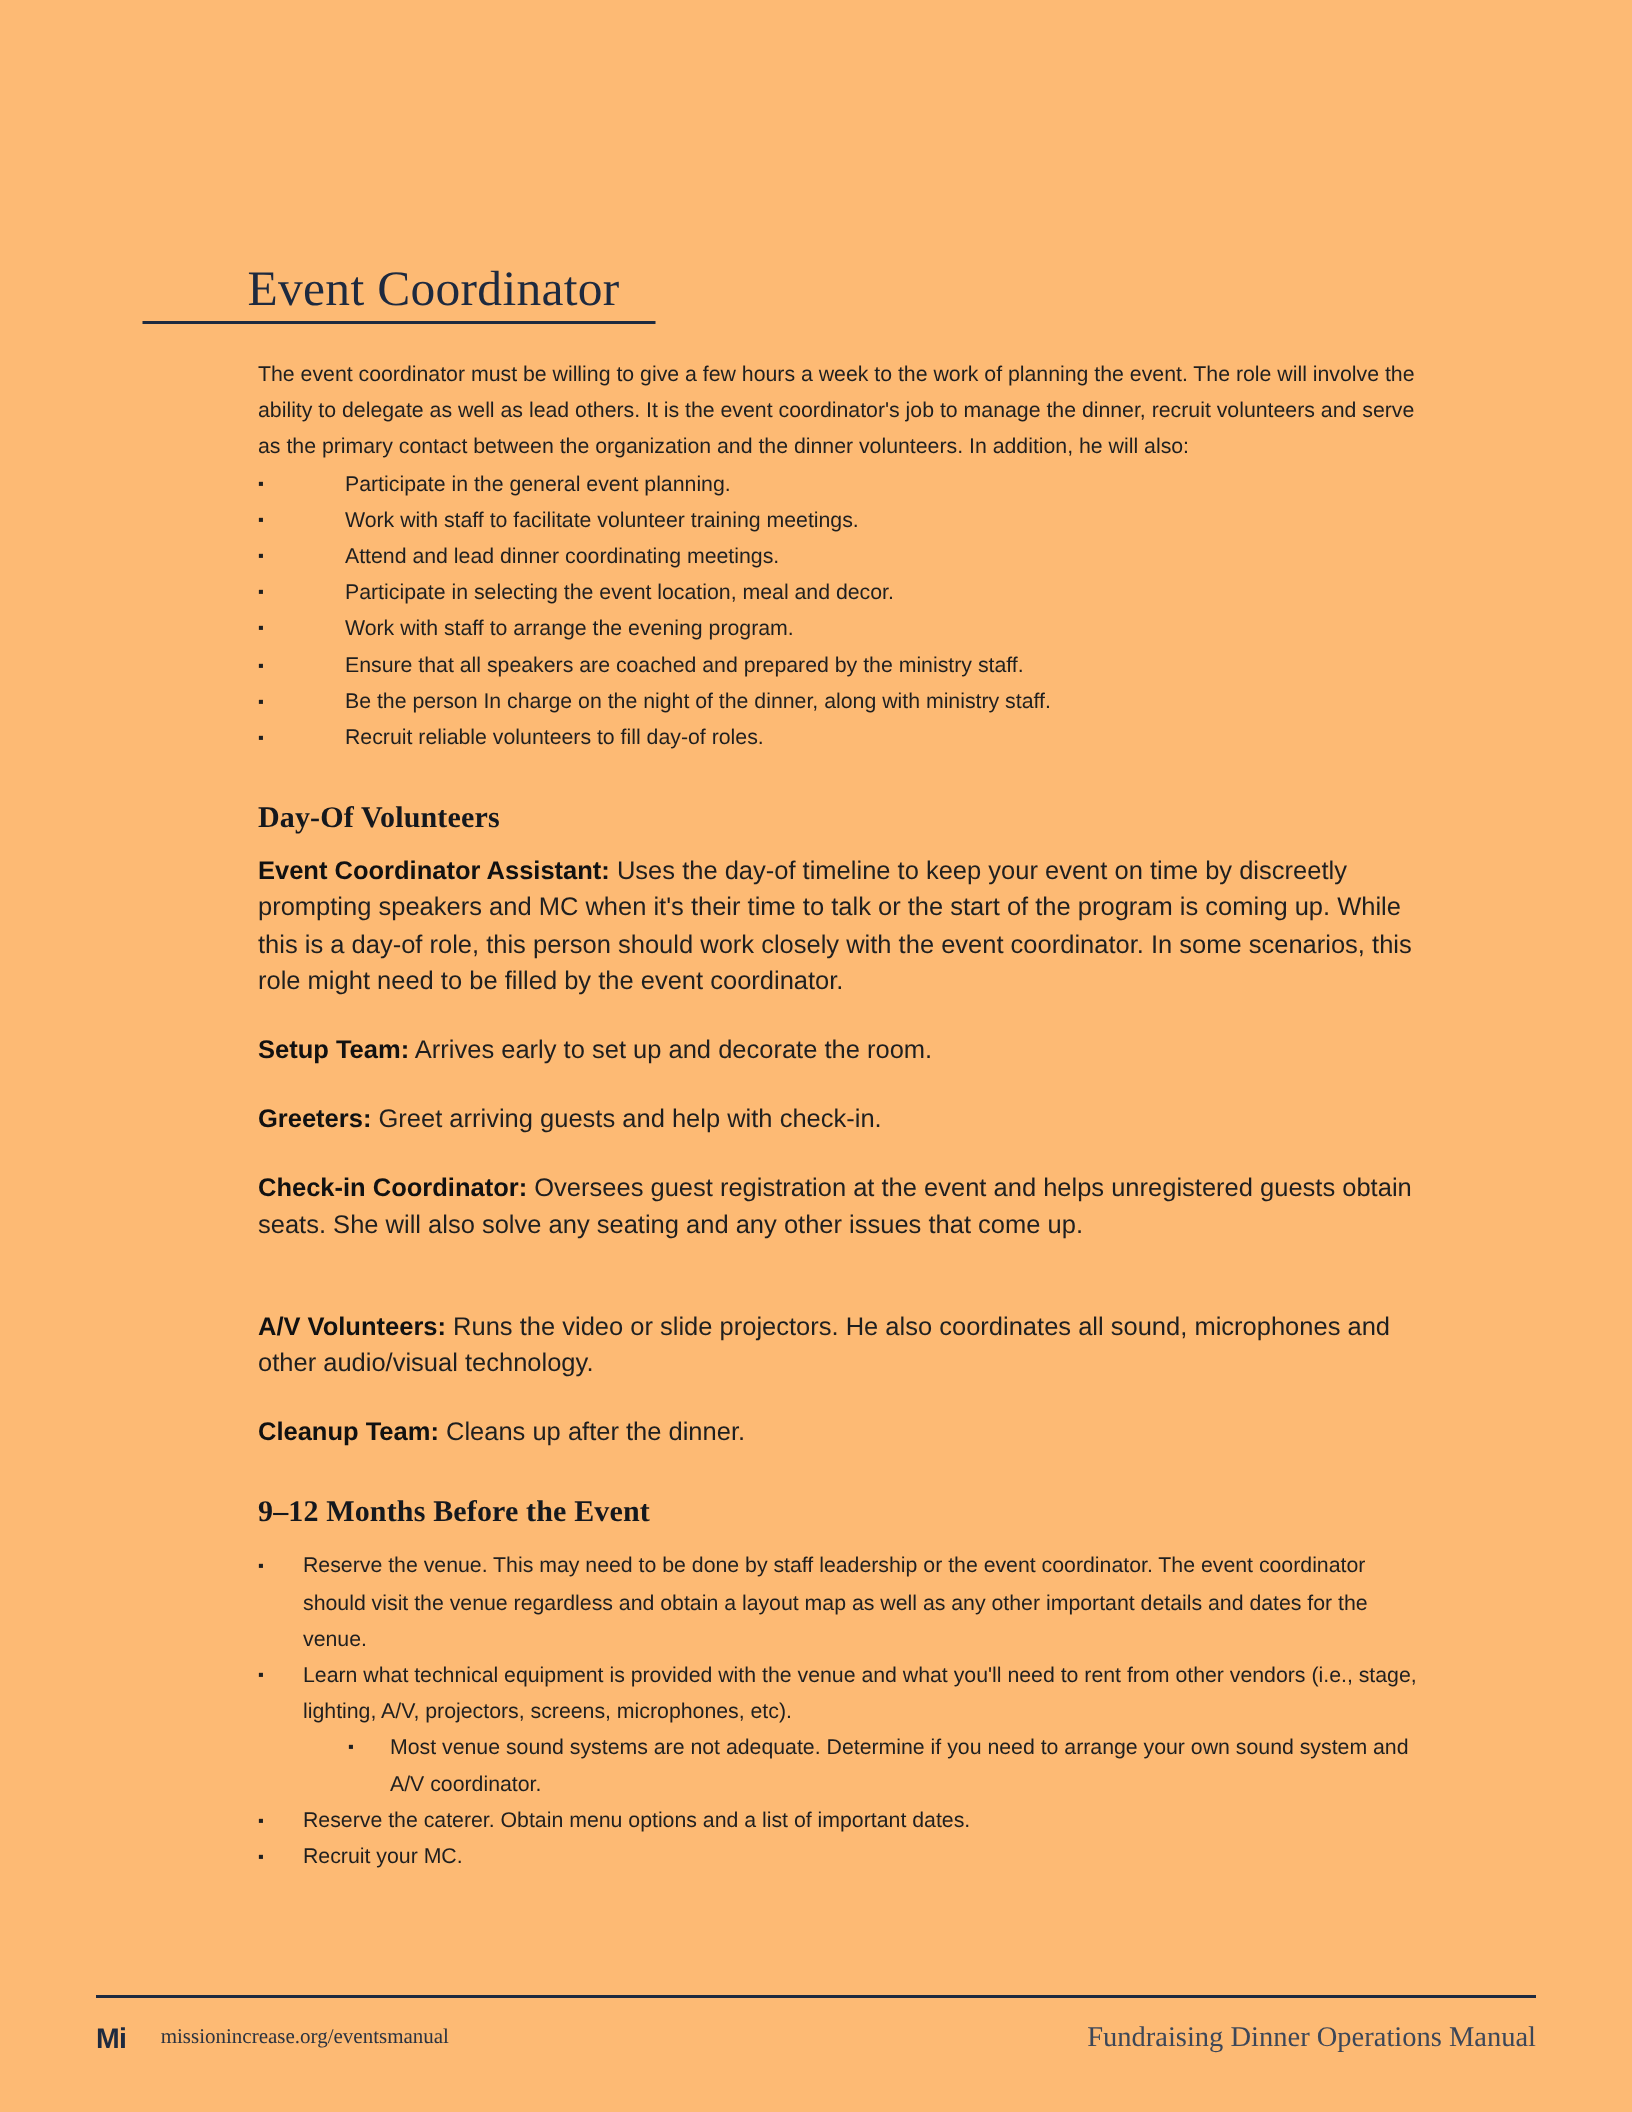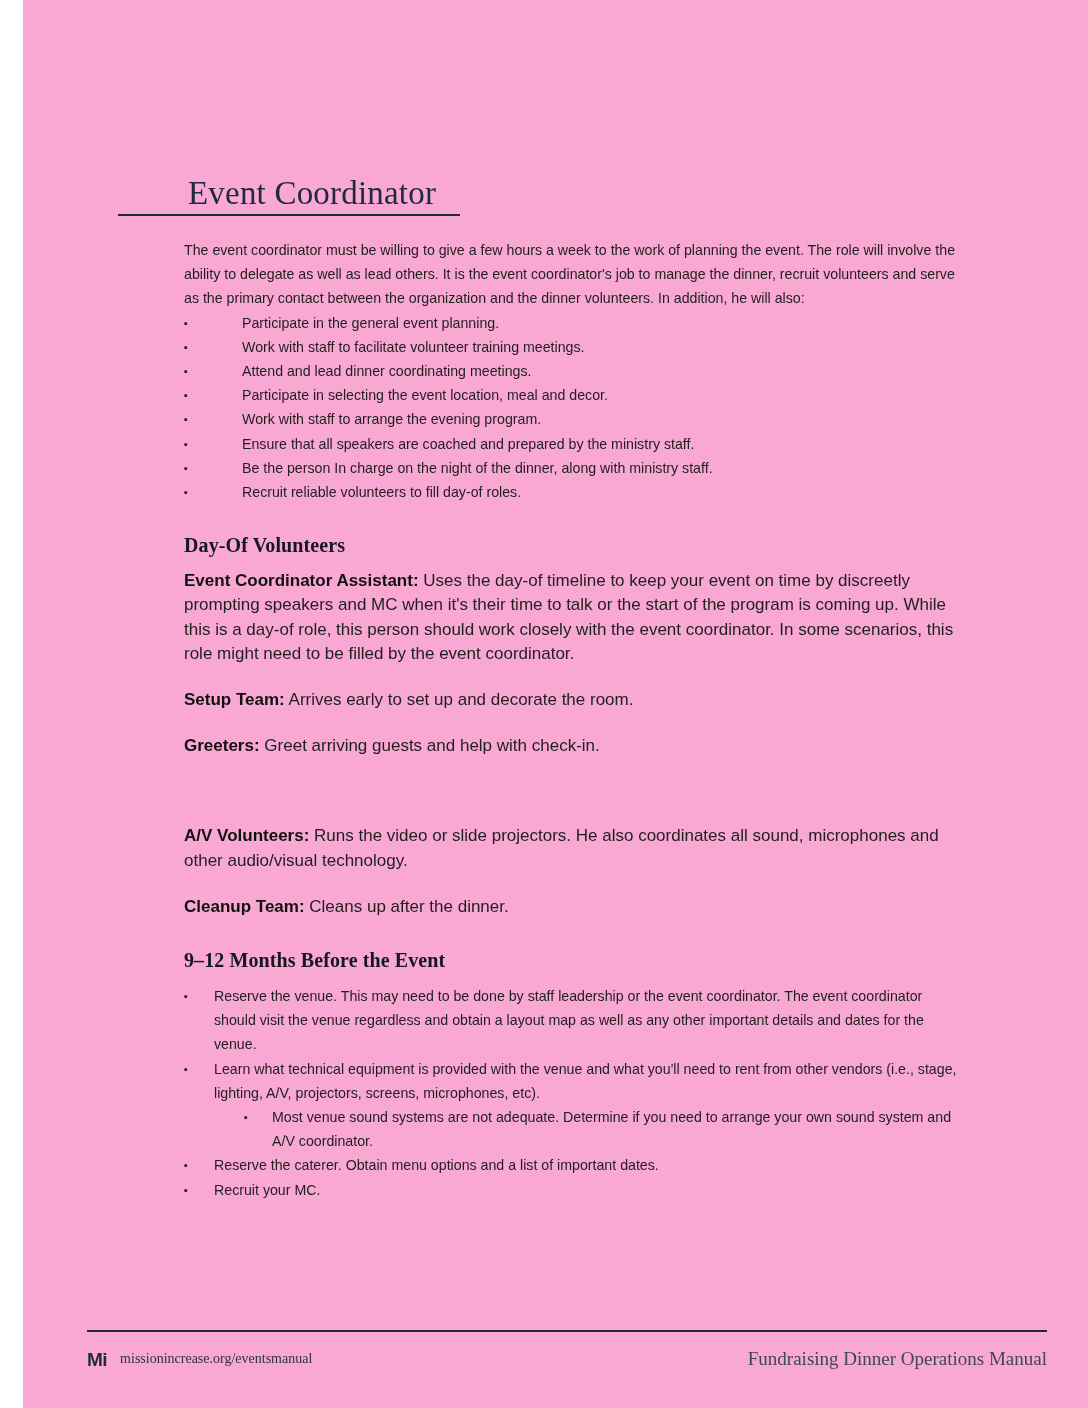--- a/index.html
+++ b/index.html
@@ -12,22 +12,21 @@
     height: 1408px;
     position: relative;
     font-family: "Liberation Sans", sans-serif;
     color: #1a1a1a;
     overflow: hidden;
   }
 
   .page {
     position: absolute;
     inset: 0;
-    background: #f9a8d4;
-    margin-left: 23px;
+    background: #fdba74;
   }
 
   
   .title-block {
     position: absolute;
     left: 95px;
     top: 176px;
     width: 860px;
   }
   .doc-title {
@@ -43,21 +42,21 @@
   .title-rule {
     margin-top: 3px;
     width: 342px;
     height: 2px;
     background: #1e2a3f;
   }
 
   
   .content {
     position: absolute;
-    left: 161px;
+    left: 172px;
     top: 238px;
     width: 780px;
   }
 
   p.body-para {
     margin: 0;
     font-size: 14.2px;
     line-height: 24.2px;
     color: #1f1f1f;
     text-align: left;
@@ -146,21 +145,21 @@
     top: 1344px;
     width: 960px;
     height: 30px;
     display: flex;
     align-items: center;
     justify-content: space-between;
   }
   .footer-left {
     display: flex;
     align-items: center;
-    gap: 13px;
+    gap: 23px;
   }
   .logo-mi {
     font-family: "Liberation Sans", sans-serif;
     font-weight: 700;
     font-size: 19px;
     color: #1e2a3f;
     letter-spacing: -0.5px;
     line-height: 1;
   }
   .footer-url {
@@ -227,20 +226,21 @@
     <h2 class="h2">Day-Of Volunteers</h2>
     <div class="sp-12"></div>
 
     <div id="roles-container">
         <p class="role"><span class="role-name">Event Coordinator Assistant:</span><span> Uses the day-of timeline to keep your event on time by discreetly prompting speakers and MC when it's their time to talk or the start of the program is coming up. While this is a day-of role, this person should work closely with the event coordinator. In some scenarios, this role might need to be filled by the event coordinator.</span></p>
         <div class="sp-22"></div>
         <p class="role"><span class="role-name">Setup Team:</span><span> Arrives early to set up and decorate the room.</span></p>
         <div class="sp-22"></div>
         <p class="role"><span class="role-name">Greeters:</span><span> Greet arriving guests and help with check-in.</span></p>
         <div class="sp-22"></div>
+        <p class="role"><span class="role-name">Check-in Coordinator:</span><span> Oversees guest registration at the event and helps unregistered guests obtain seats. She will also solve any seating and any other issues that come up.</span></p>
         <div class="sp-22"></div>
         <div class="sp-22"></div>
         <p class="role"><span class="role-name">A/V Volunteers:</span><span> Runs the video or slide projectors. He also coordinates all sound, microphones and other audio/visual technology.</span></p>
         <div class="sp-22"></div>
         <p class="role"><span class="role-name">Cleanup Team:</span><span> Cleans up after the dinner.</span></p>
       </div>
 
     <div class="sp-30"></div>
     <h2 class="h2">9–12 Months Before the Event</h2>
     <div class="sp-12"></div>

